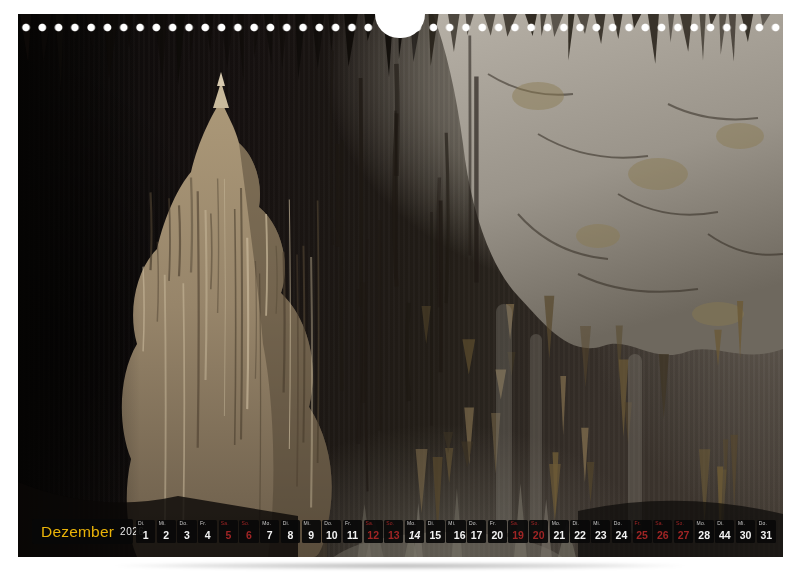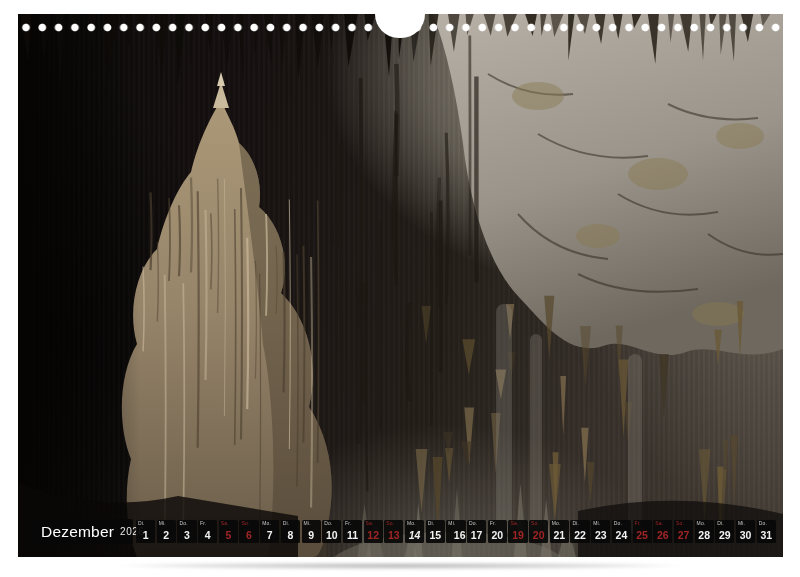--- a/index.html
+++ b/index.html
@@ -27,21 +27,21 @@
     background-image:radial-gradient(circle at 8px 4.5px,#ffffff 3.3px,rgba(255,255,255,0) 4.3px);
     background-size:16.3px 9px;background-repeat:repeat-x;}
   .notch{position:absolute;left:357px;top:0;width:50px;height:24px;z-index:7;
     background:#ffffff;border-radius:0 0 26px 26px;}
 
   
   .strip{position:absolute;left:14px;top:505px;height:25px;z-index:8;
     display:flex;align-items:stretch;}
   .month-box{background:rgba(8,8,8,0.93);border-radius:2px;width:101px;
     display:flex;align-items:center;padding:0 0 0 9px;box-sizing:border-box;margin-right:3px;}
-  .month-name{color:#ffffff;font-size:15.5px;letter-spacing:0.2px;}
+  .month-name{color:#eab308;font-size:15.5px;letter-spacing:0.2px;}
   .month-year{color:#e8e8e8;font-size:10px;margin-left:6px;letter-spacing:0.5px;}
   .day-row{display:flex;gap:1.5px;align-items:center;}
   .day-cell{position:relative;width:19.2px;height:23px;background:rgba(9,9,9,0.93);
     border-radius:1.5px;flex:none;}
   .day-cell .wd{position:absolute;top:1px;left:2px;font-size:5px;line-height:5px;
     color:#c9c9c9;letter-spacing:0.2px;}
   .day-cell .num{position:absolute;bottom:2px;left:0;width:100%;text-align:center;
     font-size:10.5px;line-height:11px;font-weight:bold;color:#f2f2f2;}
 </style>
 </head>
@@ -367,21 +367,21 @@
           <div class="day-cell" style="background: rgba(9, 9, 9, 0.93);">
             <span class="wd" style="color: rgb(160, 37, 37);">So.</span>
             <span class="num" style="color: rgb(160, 37, 37);">27</span>
           </div>
           <div class="day-cell" style="background: rgba(9, 9, 9, 0.93);">
             <span class="wd" style="color: rgb(201, 201, 201);">Mo.</span>
             <span class="num" style="color: rgb(242, 242, 242);">28</span>
           </div>
           <div class="day-cell" style="background: rgba(9, 9, 9, 0.93);">
             <span class="wd" style="color: rgb(201, 201, 201);">Di.</span>
-            <span class="num" style="color: rgb(242, 242, 242);">29</span>
+            <span class="num" style="color: rgb(242, 242, 242);">44</span>
           </div>
           <div class="day-cell" style="background: rgba(9, 9, 9, 0.93);">
             <span class="wd" style="color: rgb(201, 201, 201);">Mi.</span>
             <span class="num" style="color: rgb(242, 242, 242);">30</span>
           </div>
           <div class="day-cell" style="background: rgba(9, 9, 9, 0.93);">
             <span class="wd" style="color: rgb(201, 201, 201);">Do.</span>
             <span class="num" style="color: rgb(242, 242, 242);">31</span>
           </div>
         </div>

